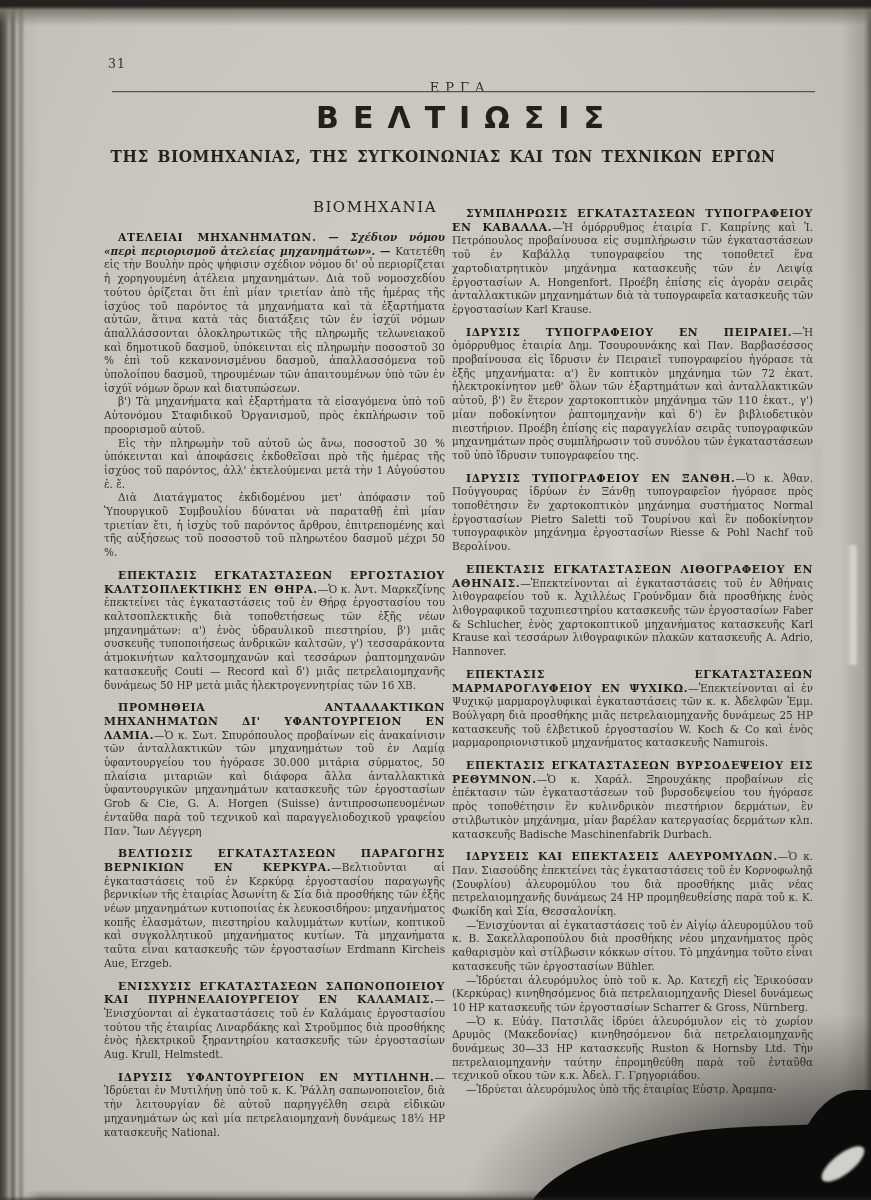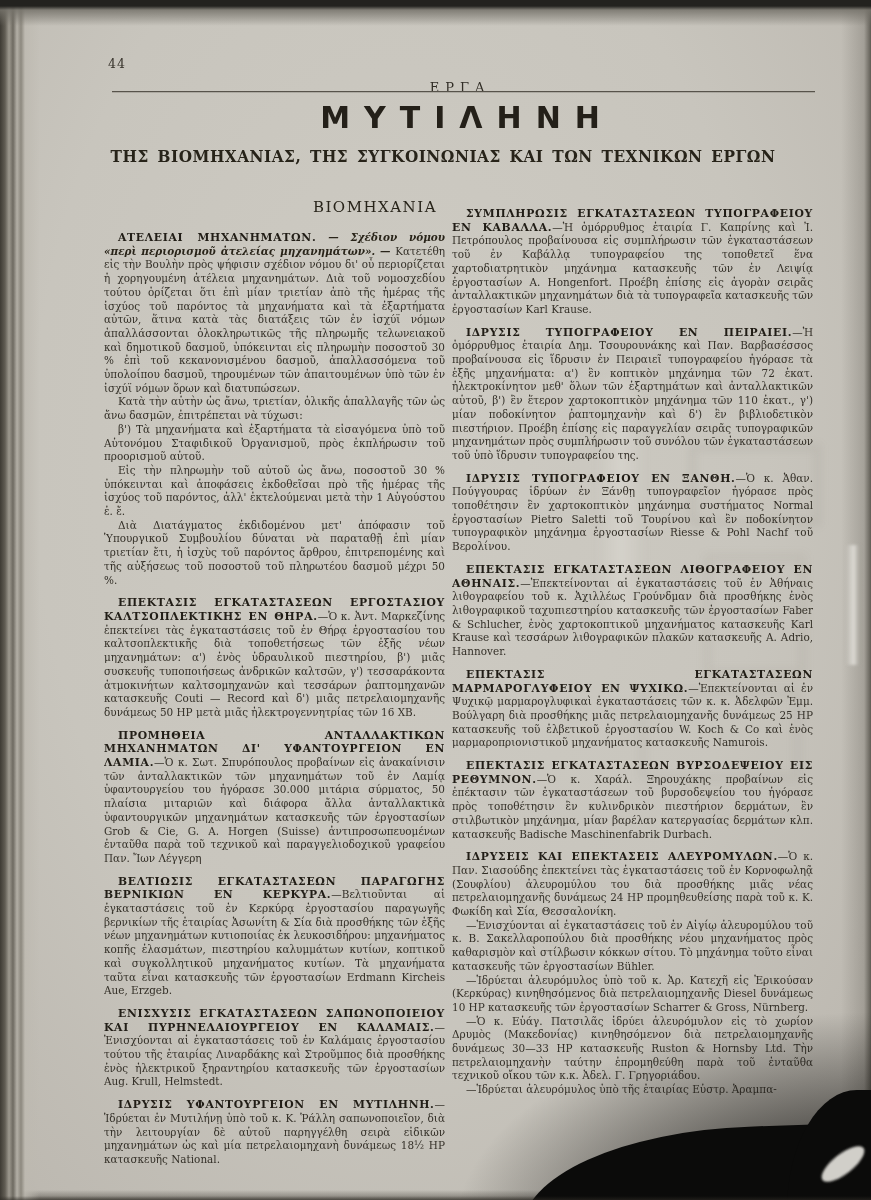--- a/index.html
+++ b/index.html
@@ -63,32 +63,31 @@
 </head>
 <body>
 
 <div class="paper"></div>
 <div class="artifact a1"></div>
 <div class="artifact a2"></div>
 <div class="artifact a3"></div>
 <div class="artifact a4"></div>
 <div class="artifact a5"></div>
 
-<div class="pageno">44</div>
+<div class="pageno">31</div>
 <div class="masthead">ΕΡΓΑ</div>
 <div class="rule"></div>
-<div class="big-title">ΜΥΤΙΛΗΝΗ</div>
+<div class="big-title">ΒΕΛΤΙΩΣΙΣ</div>
 <div class="subtitle">ΤΗΣ ΒΙΟΜΗΧΑΝΙΑΣ, ΤΗΣ ΣΥΓΚΟΙΝΩΝΙΑΣ ΚΑΙ ΤΩΝ ΤΕΧΝΙΚΩΝ ΕΡΓΩΝ</div>
 
 <div class="col col-left">
   <span class="section-heading">ΒΙΟΜΗΧΑΝΙΑ</span>
   <div id="left-articles">
       <div class="article">
         <p class="para"><span class="art-head">ΑΤΕΛΕΙΑΙ ΜΗΧΑΝΗΜΑΤΩΝ.</span><span class="art-lead"> — Σχέδιον νόμου «περὶ περιορισμοῦ ἀτελείας μηχανημάτων». — </span><span>Κατετέθη εἰς τὴν Βουλὴν πρὸς ψήφισιν σχέδιον νόμου δι' οὗ περιορίζεται ἡ χορηγουμένη ἀτέλεια μηχανημάτων. Διὰ τοῦ νομοσχεδίου τούτου ὁρίζεται ὅτι ἐπὶ μίαν τριετίαν ἀπὸ τῆς ἡμέρας τῆς ἰσχύος τοῦ παρόντος τὰ μηχανήματα καὶ τὰ ἐξαρτήματα αὐτῶν, ἅτινα κατὰ τὰς διατάξεις τῶν ἐν ἰσχύϊ νόμων ἀπαλλάσσονται ὁλοκληρωτικῶς τῆς πληρωμῆς τελωνειακοῦ καὶ δημοτικοῦ δασμοῦ, ὑπόκεινται εἰς πληρωμὴν ποσοστοῦ 30 % ἐπὶ τοῦ κεκανονισμένου δασμοῦ, ἀπαλλασσόμενα τοῦ ὑπολοίπου δασμοῦ, τηρουμένων τῶν ἀπαιτουμένων ὑπὸ τῶν ἐν ἰσχύϊ νόμων ὅρων καὶ διατυπώσεων.</span></p>
-        <p class="para">Κατὰ τὴν αὐτὴν ὡς ἄνω, τριετίαν, ὁλικῆς ἀπαλλαγῆς τῶν ὡς ἄνω δασμῶν, ἐπιτρέπεται νὰ τύχωσι:</p>
         <p class="para">β') Τὰ μηχανήματα καὶ ἐξαρτήματα τὰ εἰσαγόμενα ὑπὸ τοῦ Αὐτονόμου Σταφιδικοῦ Ὀργανισμοῦ, πρὸς ἐκπλήρωσιν τοῦ προορισμοῦ αὐτοῦ.</p>
         <p class="para">Εἰς τὴν πληρωμὴν τοῦ αὐτοῦ ὡς ἄνω, ποσοστοῦ 30 % ὑπόκεινται καὶ ἀποφάσεις ἐκδοθεῖσαι πρὸ τῆς ἡμέρας τῆς ἰσχύος τοῦ παρόντος, ἀλλ' ἐκτελούμεναι μετὰ τὴν 1 Αὐγούστου ἐ. ἔ.</p>
         <p class="para">Διὰ Διατάγματος ἐκδιδομένου μετ' ἀπόφασιν τοῦ Ὑπουργικοῦ Συμβουλίου δύναται νὰ παραταθῇ ἐπὶ μίαν τριετίαν ἔτι, ἡ ἰσχὺς τοῦ παρόντος ἄρθρου, ἐπιτρεπομένης καὶ τῆς αὐξήσεως τοῦ ποσοστοῦ τοῦ πληρωτέου δασμοῦ μέχρι 50 %.</p>
       </div>
       <div class="article">
         <p class="para"><span class="art-head">ΕΠΕΚΤΑΣΙΣ ΕΓΚΑΤΑΣΤΑΣΕΩΝ ΕΡΓΟΣΤΑΣΙΟΥ ΚΑΛΤΣΟΠΛΕΚΤΙΚΗΣ ΕΝ ΘΗΡΑ.</span><span>—Ὁ κ. Ἀντ. Μαρκεζίνης ἐπεκτείνει τὰς ἐγκαταστάσεις τοῦ ἐν Θήρᾳ ἐργοστασίου του καλτσοπλεκτικῆς διὰ τοποθετήσεως τῶν ἑξῆς νέων μηχανημάτων: α') ἑνὸς ὑδραυλικοῦ πιεστηρίου, β') μιᾶς συσκευῆς τυποποιήσεως ἀνδρικῶν καλτσῶν, γ') τεσσαράκοντα ἀτμοκινήτων καλτσομηχανῶν καὶ τεσσάρων ῥαπτομηχανῶν κατασκευῆς Couti — Record καὶ δ') μιᾶς πετρελαιομηχανῆς δυνάμεως 50 HP μετὰ μιᾶς ἠλεκτρογεννητρίας τῶν 16 XB.</span></p>
       </div>
       <div class="article">
         <p class="para"><span class="art-head">ΠΡΟΜΗΘΕΙΑ ΑΝΤΑΛΛΑΚΤΙΚΩΝ ΜΗΧΑΝΗΜΑΤΩΝ ΔΙ' ΥΦΑΝΤΟΥΡΓΕΙΟΝ ΕΝ ΛΑΜΙΑ.</span><span>—Ὁ κ. Σωτ. Σπυρόπουλος προβαίνων εἰς ἀνακαίνισιν τῶν ἀνταλλακτικῶν τῶν μηχανημάτων τοῦ ἐν Λαμίᾳ ὑφαντουργείου του ἠγόρασε 30.000 μιτάρια σύρματος, 50 πλαίσια μιταριῶν καὶ διάφορα ἄλλα ἀνταλλακτικὰ ὑφαντουργικῶν μηχανημάτων κατασκευῆς τῶν ἐργοστασίων Grob &amp; Cie, G. A. Horgen (Suisse) ἀντιπροσωπευομένων ἐνταῦθα παρὰ τοῦ τεχνικοῦ καὶ παραγγελιοδοχικοῦ γραφείου Παν. Ἴων Λέγγερη</span></p>
       </div>

